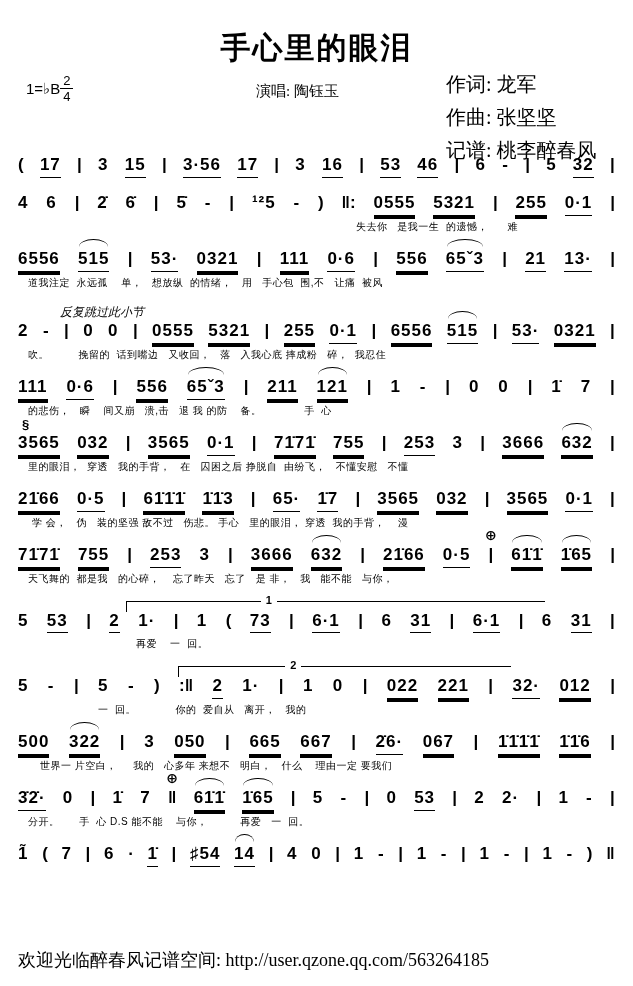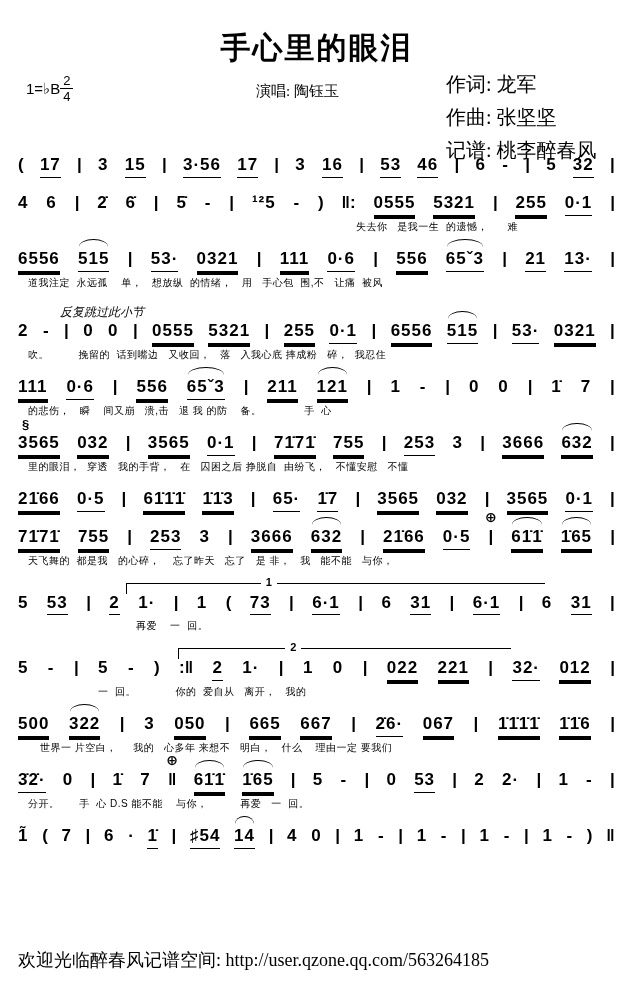--- a/index.html
+++ b/index.html
@@ -209,20 +209,21 @@
           <span class="note u1">65·</span>
           <span class="note u1">1̇7</span>
           <span class="sym">|</span>
           <span class="note u2">3565</span>
           <span class="note u2">032</span>
           <span class="sym">|</span>
           <span class="note u2">3565</span>
           <span class="note u1">0·1</span>
           <span class="sym">|</span>
         </div>
+        <div class="lyrics" style="margin-left: 14px;">学 会，   伪   装的坚强 敌不过   伤悲。 手心   里的眼泪， 穿透  我的手背，    漫</div>
       </div>
       <div class="line">
         <div class="notes">
           <span class="note u2">71̇71̇</span>
           <span class="note u2">755</span>
           <span class="sym">|</span>
           <span class="note u1">253</span>
           <span class="note">3</span>
           <span class="sym">|</span>
           <span class="note u2">3666</span>

